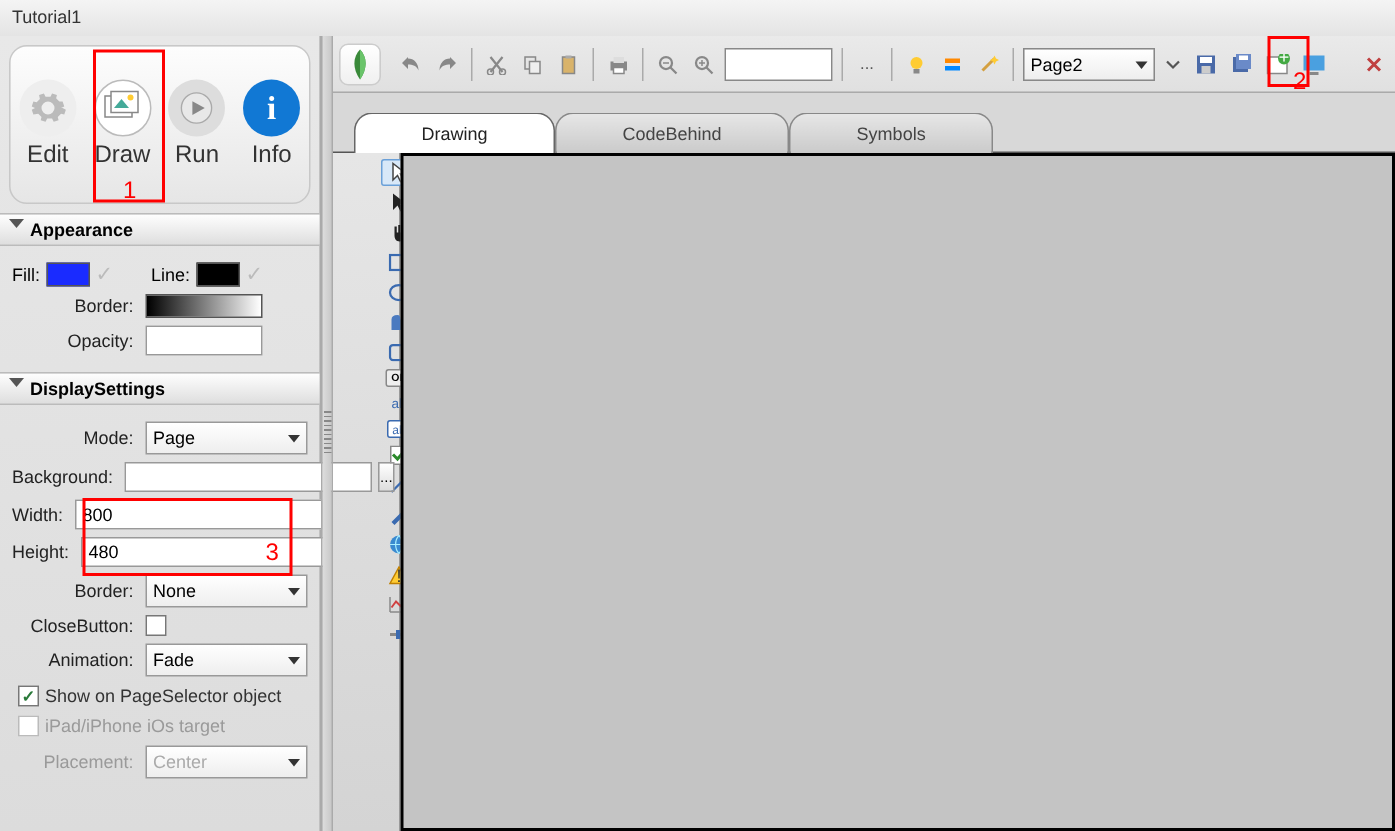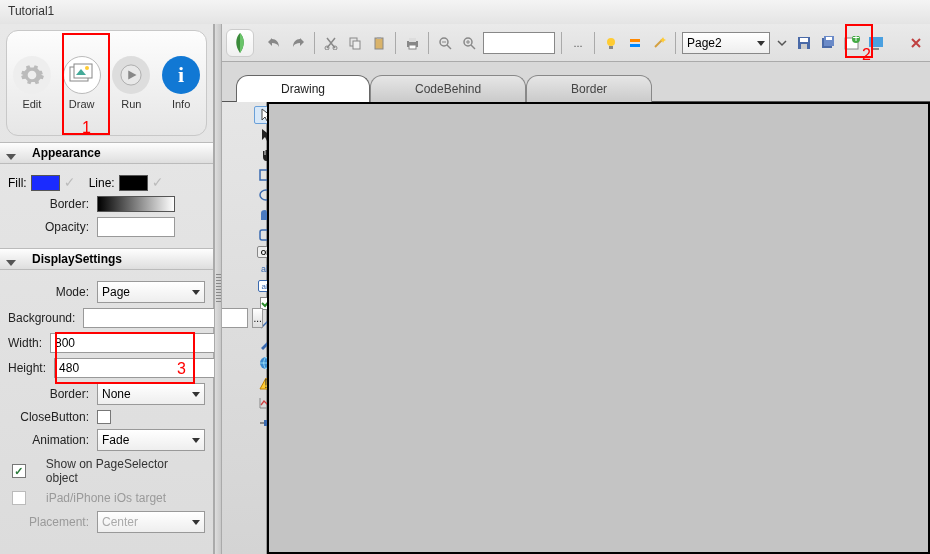--- a/index.html
+++ b/index.html
@@ -8,46 +8,46 @@
 .titlebar { height: 24px; background: linear-gradient(#f4f4f4,#e4e4e4); padding: 4px 8px; color: #333; }
 
 .container { display: flex; height: 530px; }
 
 .left-panel { width: 214px; background: linear-gradient(#e8e8e8,#dcdcdc); border-right:1px solid #aaa; position:relative; }
 
 .mode-box { margin:6px; border:1px solid #c8c8c8; border-radius:12px; background: linear-gradient(#fdfdfd,#e6e6e6); height:106px; display:flex; }
 .mode-btn { flex:1; display:flex; flex-direction:column; align-items:center; justify-content:center; gap:4px; position:relative; }
 .mode-btn .ic { width:38px; height:38px; border-radius:50%; display:flex; align-items:center; justify-content:center; }
 .mode-btn.sel { }
-.mode-btn .lbl { font-size:11px; color:#333; }
+.mode-btn .lbl { font-size:16px; color:#333; }
 
 .ic-edit { background:#eee; }
 .ic-draw { background:#fff; border:1px solid #bbb;}
 .ic-run { background:#ddd; }
 .ic-info { background:#1178d4; color:#fff; font-weight:bold; font-size:22px; font-family:Georgia,serif;}
 
 .red-box { position:absolute; border:2px solid red; pointer-events:none; z-index:30; }
 .red-num { position:absolute; color:red; font-size:16px; font-weight:500; z-index:31; }
 
 .prop-section { }
-.prop-header { background: linear-gradient(#fefefe,#dedede); border-top:1px solid #bbb; border-bottom:1px solid #bbb; padding:3px 6px; font-weight:bold; display:flex; align-items:flex-end; gap:16px;}
+.prop-header { background: linear-gradient(#fefefe,#dedede); border-top:1px solid #bbb; border-bottom:1px solid #bbb; padding:3px 6px; font-weight:bold; display:flex; align-items:flex-start; gap:4px;}
 .prop-header .tri { display:inline-block; width:0; height:0; border-left:5px solid transparent; border-right:5px solid transparent; border-top:6px solid #555;}
 .prop-body { padding:6px 8px; }
 .prop-row { display:flex; align-items:center; margin:5px 0; gap:4px;}
 .prop-lbl { width:85px; text-align:right; color:#222; padding-right:4px;}
 .prop-input { flex:1; height:20px; border:1px solid #999; background:#fff; padding:0 4px; font-size:12px;}
 .prop-select { flex:1; height:22px; border:1px solid #999; background:linear-gradient(#fff,#eee); padding:0 4px; font-size:12px; display:flex; align-items:center; position:relative;}
 .prop-select::after{content:"";position:absolute;right:4px;top:8px;border-left:4px solid transparent;border-right:4px solid transparent;border-top:5px solid #333;}
 .swatch { width:29px; height:16px; border:1px solid #555; }
 .sw-blue{background:#1a2bff;}
 .sw-black{background:#000;}
 .sw-grad{background:linear-gradient(to right,#000,#fff);}
 .check { width:14px; height:14px; border:1px solid #777; background:#fff; display:inline-flex;align-items:center;justify-content:center;font-size:11px;color:#2a6;}
 .check.on::before{content:"✓";color:#2a7a3a;font-weight:bold;}
-.chk-label{margin-left:20px;color:#333;}
+.chk-label{margin-left:4px;color:#333;}
 .chk-row{display:flex;align-items:center;margin:6px 4px;}
 .dim{color:#9a9a9a;}
 .ellipsis{width:18px;height:20px;border:1px solid #999;background:linear-gradient(#fff,#ddd);display:flex;align-items:center;justify-content:center;font-size:10px;}
 
 .right-area { flex:1; background:#d8d8d8; display:flex; flex-direction:column;}
 .toolbar { height:38px; background:linear-gradient(#eaeaea,#e0e0e0); display:flex; align-items:center; padding:0 4px; gap:4px; border-bottom:1px solid #aaa;position:relative;}
 .tb-btn{width:20px;height:20px;display:flex;align-items:center;justify-content:center;border-radius:2px;}
 .tb-sep{width:1px;height:22px;background:#aaa;margin:0 2px;}
 .tb-search{width:72px;height:22px;border:1px solid #888;background:#fff;}
 .tb-drop{width:88px;height:22px;border:1px solid #888;background:linear-gradient(#fff,#eee);display:flex;align-items:center;padding:0 4px;font-size:12px;position:relative;}
@@ -117,21 +117,21 @@
     <div class="prop-section">
       <div class="prop-header">
         <span class="tri"></span>
         <span>Appearance</span>
       </div>
       <div class="prop-body">
         <div class="prop-row">
           <span>Fill:</span>
           <span class="swatch sw-blue"></span>
           <span class="check-lite">✓</span>
-          <span style="margin-left:12px">Line:</span>
+          <span style="margin-left:24px">Line:</span>
           <span class="swatch sw-black"></span>
           <span class="check-lite">✓</span>
         </div>
         <div class="prop-row">
           <span class="prop-lbl">Border:</span>
           <span class="swatch sw-grad" style="width:78px"></span>
         </div>
         <div class="prop-row">
           <span class="prop-lbl">Opacity:</span>
           <input class="prop-input" style="width: 78px; flex: 0 0 auto;" value="">
@@ -331,21 +331,21 @@
           </svg>
         </div>
 
       <div class="red-box" style="left:623px;top:0px;width:28px;height:34px;"></div>
       <div class="red-num" style="left:640px;top:22px;">2</div>
     </div>
 
     <div class="tabs-row">
       <div class="tab active">Drawing</div>
       <div class="tab">CodeBehind</div>
-      <div class="tab">Border</div>
+      <div class="tab">Symbols</div>
     </div>
 
     <div class="canvas-area">
       <div class="tool-palette">
         <div class="tool sel">
             <svg width="12" height="14">
               <path d="M2 1l0 11 3-3 2 4 2-1-2-4 4 0z" fill="#fff" stroke="#444"></path>
             </svg>
           </div>
         <div class="tool">

